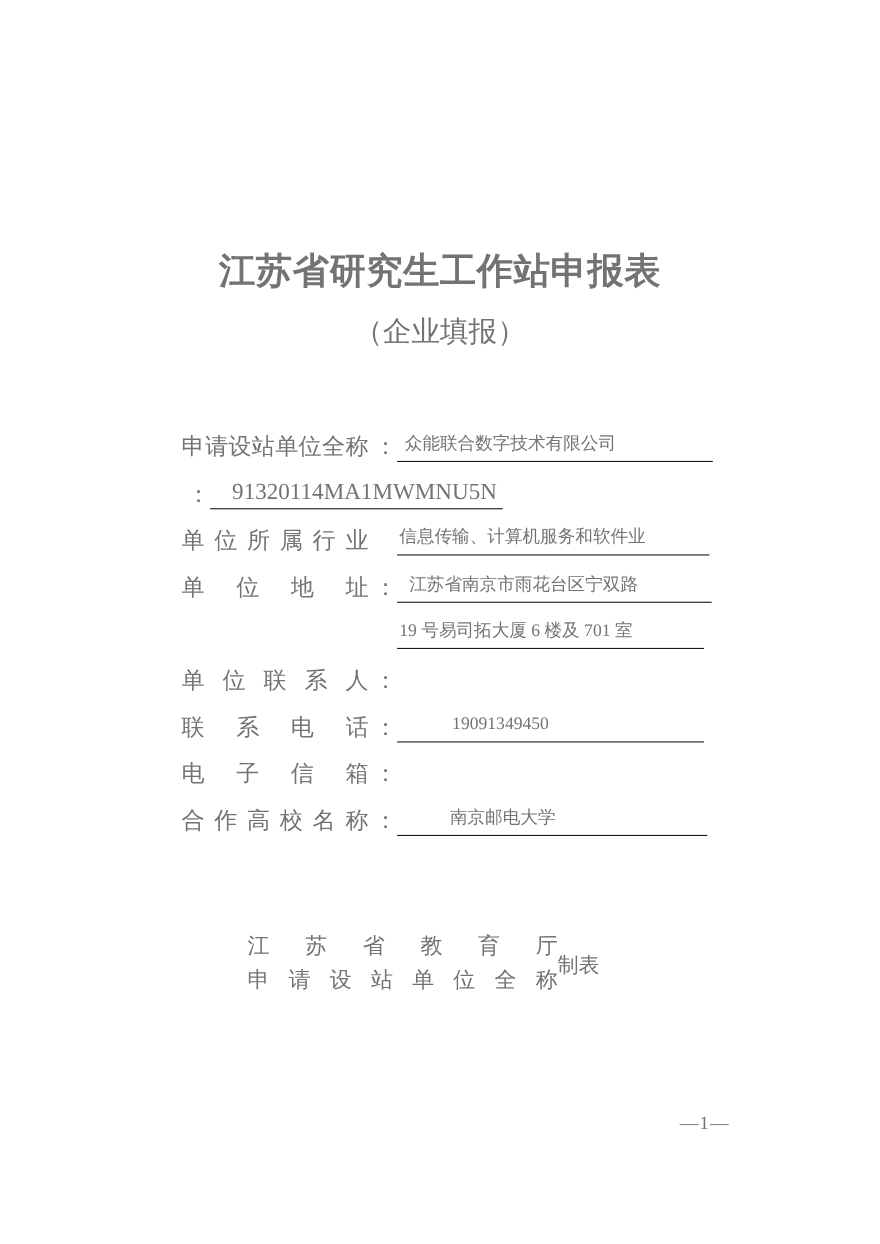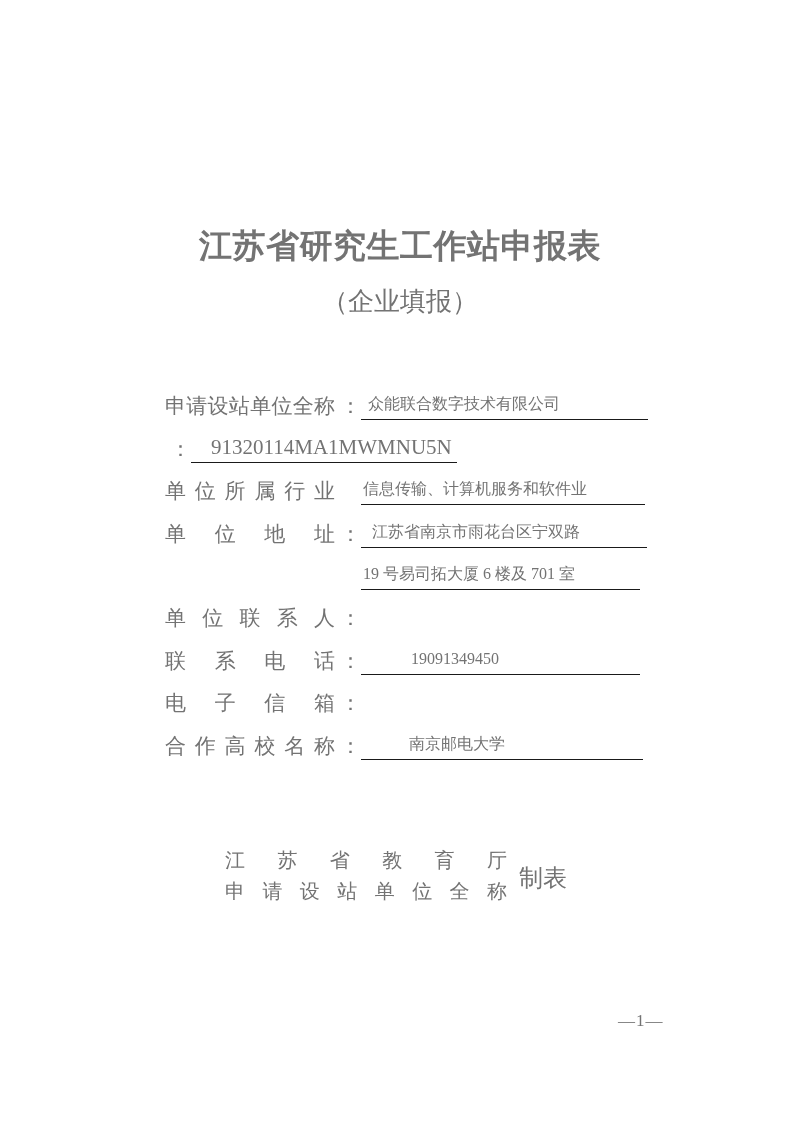--- a/index.html
+++ b/index.html
@@ -94,22 +94,21 @@
     width: 282px;
   }
   .footer-line {
     font-size: 20px;
     line-height: 31px;
     text-align: justify;
     text-align-last: justify;
     white-space: nowrap;
   }
   .footer-suffix {
-    font-size: 24px;
-    margin-left: 12px;
+    font-size: 19px;
     padding-top: 4px;
   }
   .page-number {
     position: absolute;
     top: 1011px;
     left: 618px;
     font-size: 17px;
     letter-spacing: 1px;
   }
 </style>

